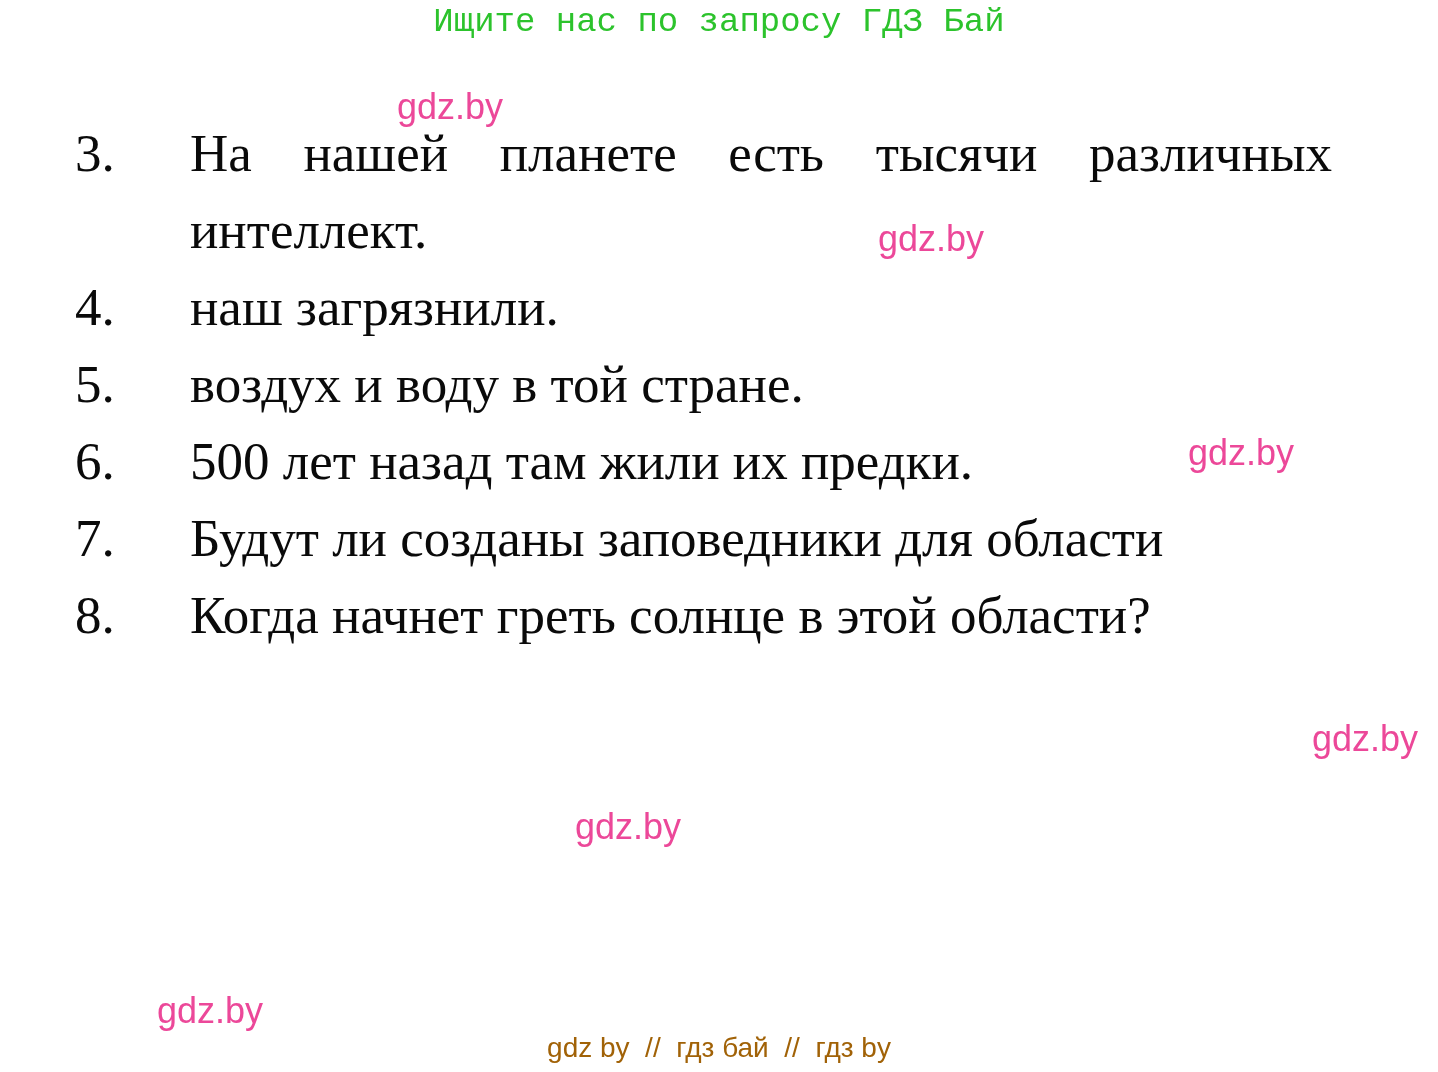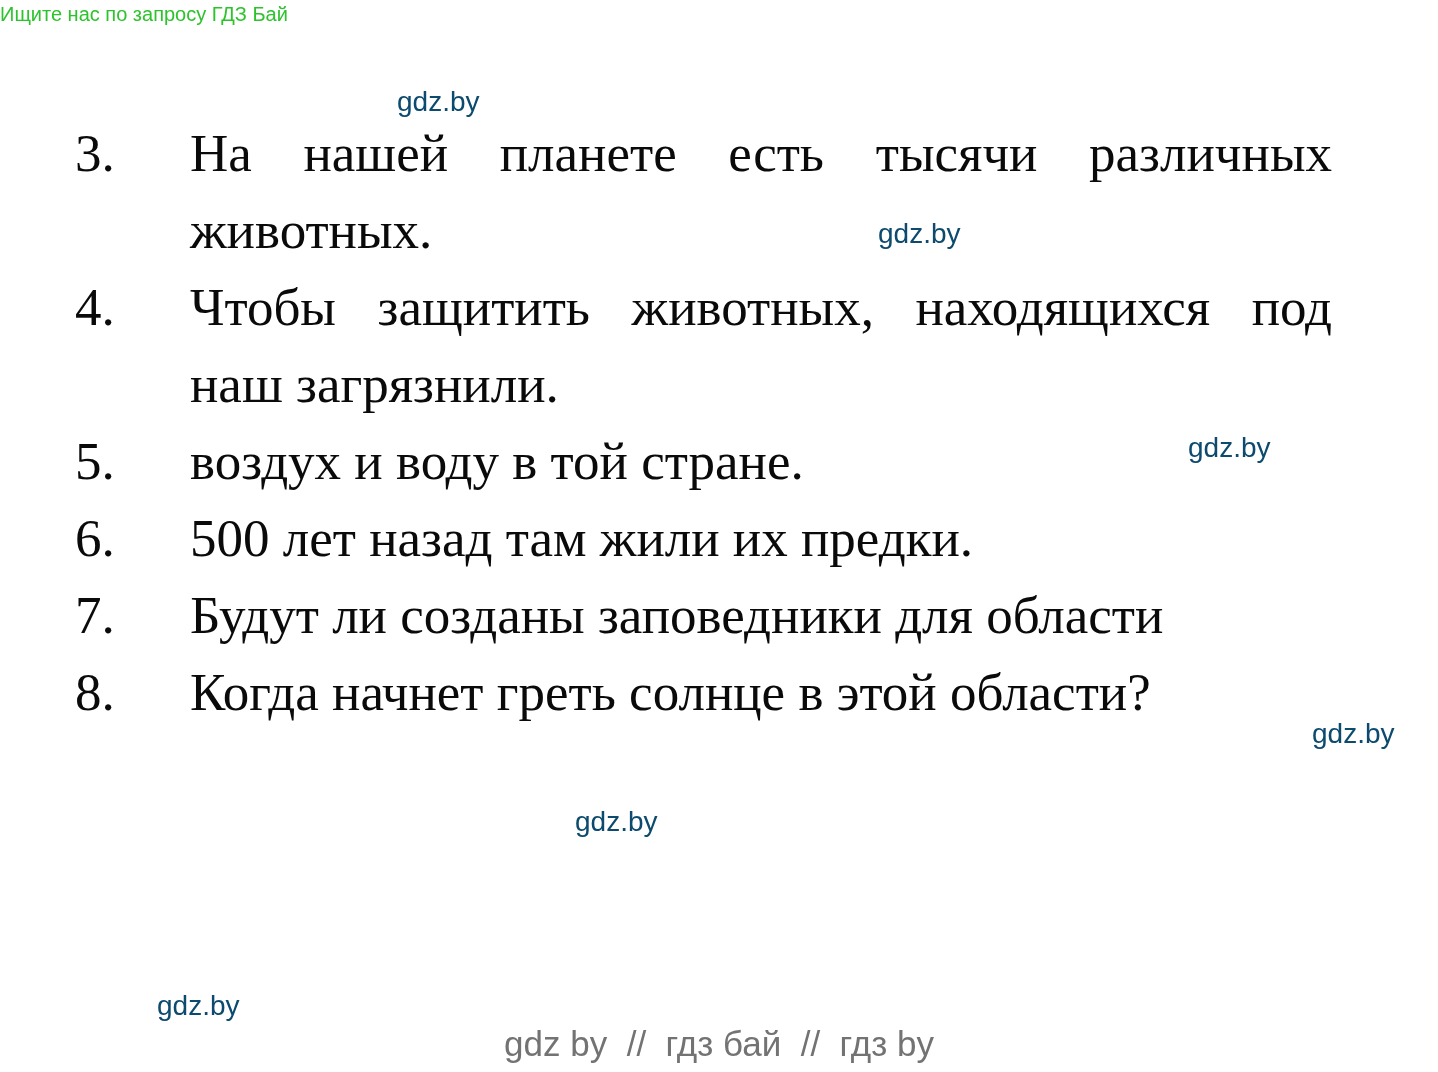--- a/index.html
+++ b/index.html
@@ -9,33 +9,33 @@
     font-family: "Liberation Serif", serif;
     position: relative;
     overflow: hidden;
   }
   .page { position: absolute; inset: 0; }
 
   
   .header {
     position: absolute;
     top: 3px; left: 0; right: 0;
-    text-align: left;
-    font-family: Liberation Sans, sans-serif;
-    font-size: 20px;
+    text-align: center;
+    font-family: Liberation Mono, monospace;
+    font-size: 34px;
     color: #2cc32c;
     white-space: pre;
   }
 
   
   .wm {
     position: absolute;
     font-family: "Liberation Sans", sans-serif;
-    font-size: 28px;
-    color: #0c4a6e;
+    font-size: 36px;
+    color: #ec4899;
   }
   .wm1 { left: 397px;  top: 86px;  }
   .wm2 { left: 878px;  top: 218px; }
   .wm3 { left: 1188px; top: 432px; }
   .wm4 { left: 1312px; top: 718px; }
   .wm5 { left: 575px;  top: 806px; }
   .wm6 { left: 157px;  top: 990px; }
 
   
   .list {
@@ -61,22 +61,22 @@
     text-align-last: left;
     white-space: normal;
   }
 
   
   .footer {
     position: absolute;
     bottom: 8px; left: 0; right: 0;
     text-align: center;
     font-family: "Liberation Sans", sans-serif;
-    font-size: 35px;
-    color: #737373;
+    font-size: 28px;
+    color: #a16207;
     white-space: pre;
     cursor: pointer;
   }
 </style>
 </head>
 <body>
 
 <div class="page">
 
   <div class="header">Ищите нас по запросу ГДЗ Бай</div>
@@ -86,26 +86,25 @@
   <span class="wm wm3">gdz.by</span>
   <span class="wm wm4">gdz.by</span>
   <span class="wm wm5">gdz.by</span>
   <span class="wm wm6">gdz.by</span>
 
   <div class="list">
 
     <div class="item">
       <span class="num">3.</span>
       <div class="line">На нашей планете есть тысячи различных</div>
-      <div class="line">животных.</div>
+      <div class="line">интеллект.</div>
     </div>
 
     <div class="item">
       <span class="num">4.</span>
-      <div class="line">Чтобы защитить животных, находящихся под</div>
       <div class="line">наш загрязнили.</div>
     </div>
 
     <div class="item">
       <span class="num">5.</span>
       <div class="line">воздух и воду в той стране.</div>
     </div>
 
     <div class="item">
       <span class="num">6.</span>

